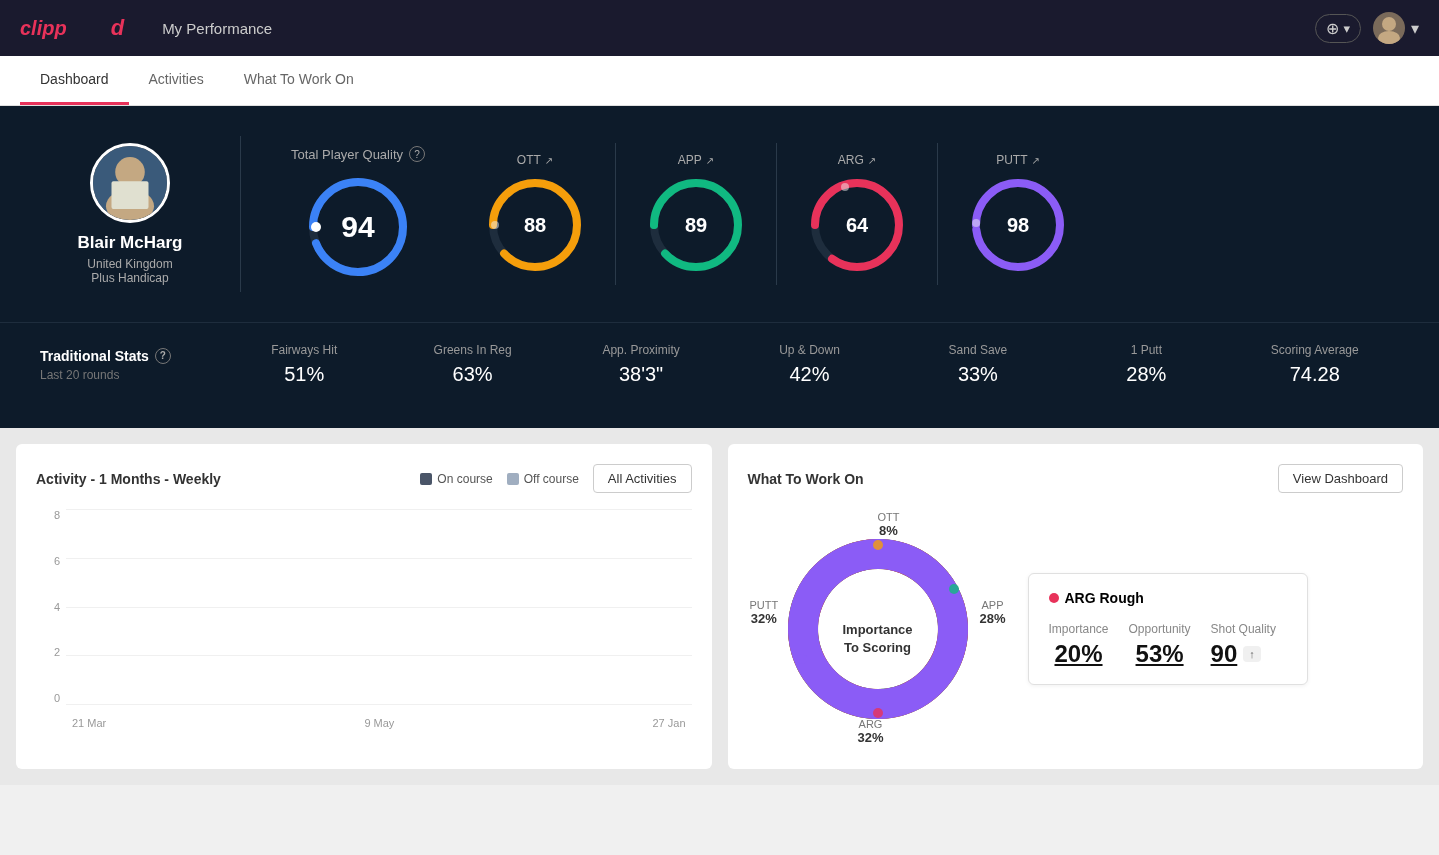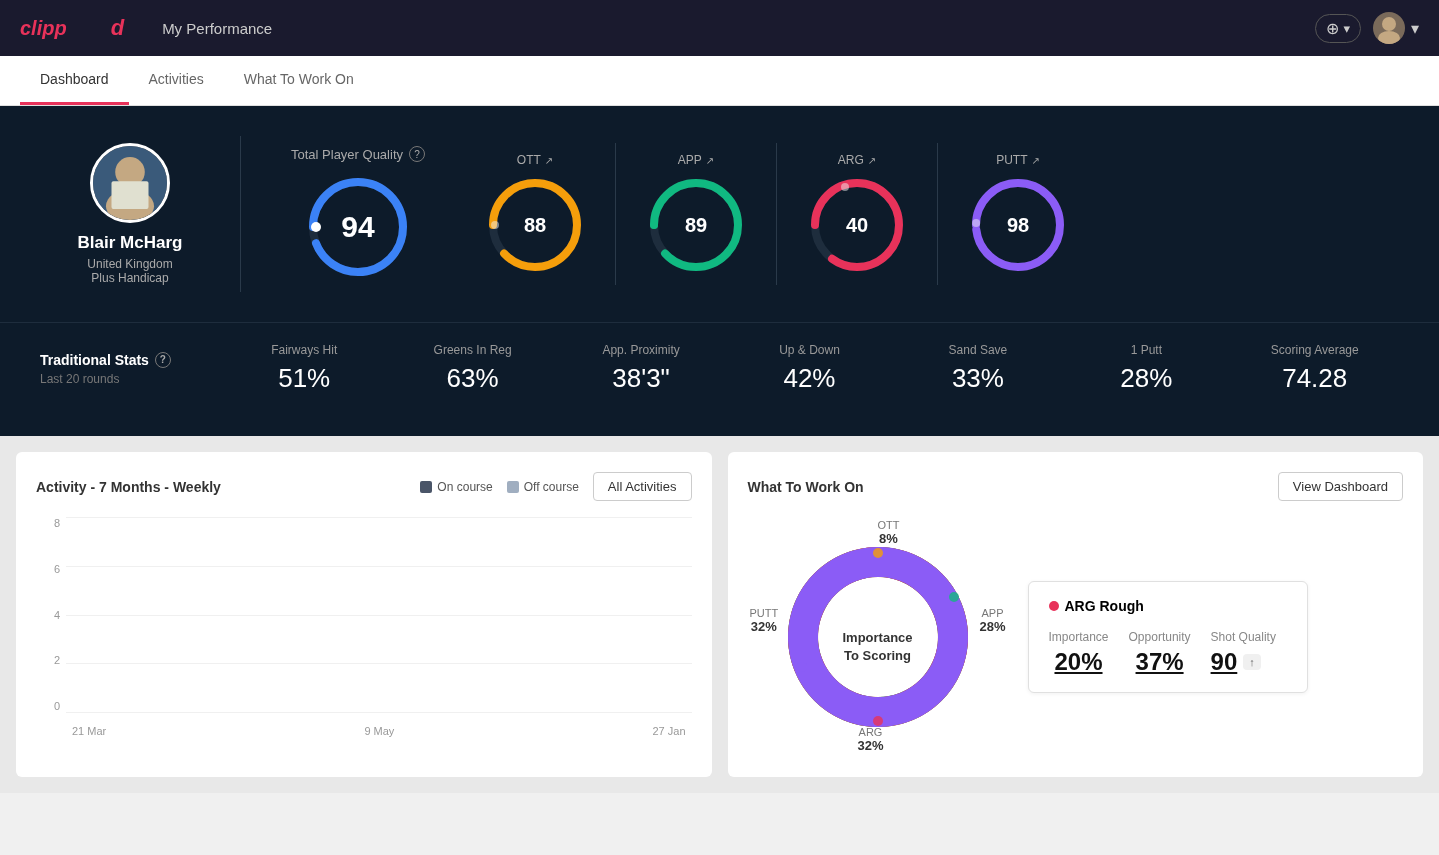--- a/index.html
+++ b/index.html
@@ -46,21 +46,21 @@
     .total-circle svg { width: 110px; height: 110px; transform: rotate(-90deg); }
     .total-circle-value { position: absolute; top: 50%; left: 50%; transform: translate(-50%, -50%); color: #fff; font-size: 30px; font-weight: 700; }
 
     
     .stats-bar { background: #0d1b2a; padding: 20px 40px 42px; border-top: 1px solid #1e2d3d; display: flex; align-items: center; gap: 0; }
     .stats-label { min-width: 180px; }
     .stats-label-title { color: #fff; font-size: 14px; font-weight: 600; display: flex; align-items: center; gap: 6px; }
     .stats-label-sub { color: #777; font-size: 12px; margin-top: 4px; }
     .stat-item { text-align: center; flex: 1; }
     .stat-name { color: #999; font-size: 12px; margin-bottom: 6px; }
-    .stat-value { color: #fff; font-size: 26px; font-weight: 500; }
+    .stat-value { color: #fff; font-size: 20px; font-weight: 500; }
 
     
     .bottom-panels { display: flex; gap: 16px; padding: 16px; background: #e8e8e8; min-height: 340px; }
     .panel { background: #fff; border-radius: 6px; flex: 1; padding: 20px; }
     .panel-header { display: flex; align-items: center; justify-content: space-between; margin-bottom: 16px; }
     .panel-title { font-size: 14px; font-weight: 600; color: #333; }
     .legend { display: flex; gap: 14px; align-items: center; }
     .legend-item { display: flex; align-items: center; gap: 5px; font-size: 12px; color: #555; }
     .legend-dot { width: 12px; height: 12px; border-radius: 2px; }
     .btn-outline { border: 1px solid #ccc; background: #fff; border-radius: 4px; padding: 6px 14px; font-size: 13px; cursor: pointer; color: #333; }
@@ -182,21 +182,21 @@
       <div class="metric-label">
         <span>ARG</span>
         <span class="arrow">↗</span>
       </div>
       <div class="circle-container">
         <svg viewBox="0 0 100 100">
           <circle cx="50" cy="50" r="42" stroke="#1e2d3d" stroke-width="8" fill="none"></circle>
           <circle cx="50" cy="50" r="42" stroke="#e8325a" stroke-width="8" fill="none" stroke-dasharray="263.9" stroke-dashoffset="39.59" stroke-linecap="round" transform="rotate(-90 50 50)"></circle>
           <circle cx="88" cy="38" r="4" fill="#f0f0f0" opacity="0.5"></circle>
         </svg>
-        <div class="circle-value">40</div>
+        <div class="circle-value">64</div>
       </div>
     </div>
 
     <div class="metric-block" style="border-right:none;">
       <div class="metric-label">
         <span>PUTT</span>
         <span class="arrow">↗</span>
       </div>
       <div class="circle-container">
         <svg viewBox="0 0 100 100">
@@ -245,21 +245,21 @@
   <div class="stat-item">
     <div class="stat-name">Scoring Average</div>
     <div class="stat-value">74.28</div>
   </div>
 </div>
 
 <div class="bottom-panels">
 
   <div class="panel">
     <div class="panel-header">
-      <span class="panel-title">Activity - 7 Months - Weekly</span>
+      <span class="panel-title">Activity - 1 Months - Weekly</span>
       <div style="display:flex;align-items:center;gap:14px;">
         <div class="legend">
           <div class="legend-item">
             <div class="legend-dot" style="background:#4a5568;"></div>
             <span>On course</span>
           </div>
           <div class="legend-item">
             <div class="legend-dot" style="background:#a0aec0;"></div>
             <span>Off course</span>
           </div>
@@ -403,21 +403,21 @@
           <div class="dot-red"></div>
           <span>ARG Rough</span>
         </div>
         <div class="info-card-metrics">
           <div class="info-metric">
             <div class="info-metric-label">Importance</div>
             <div class="info-metric-value">20%</div>
           </div>
           <div class="info-metric">
             <div class="info-metric-label">Opportunity</div>
-            <div class="info-metric-value">37%</div>
+            <div class="info-metric-value">53%</div>
           </div>
           <div class="info-metric">
             <div class="info-metric-label">Shot Quality</div>
             <div style="display:flex;align-items:center;">
               <div class="info-metric-value">90</div>
               <span class="info-metric-badge">↑</span>
             </div>
           </div>
         </div>
       </div>

